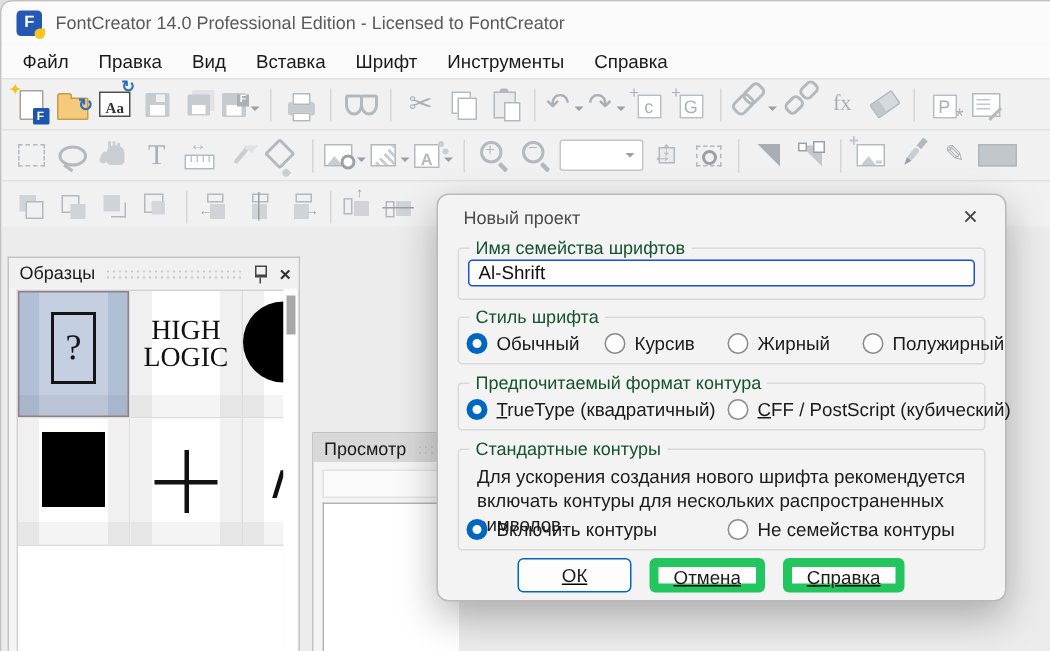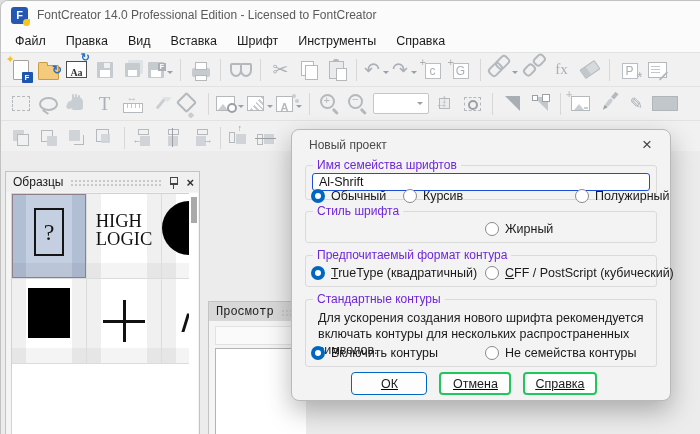--- a/index.html
+++ b/index.html
@@ -137,55 +137,55 @@
   .grip{flex:1;height:8px;margin:2px 7px 0;background-image:radial-gradient(#c8c8c8 .8px,transparent .9px);background-size:4px 4px;}
   .pinicon{width:11px;height:13px;position:relative;margin-right:7px;}
   .pinicon::before{content:"";position:absolute;left:2px;top:1px;width:6px;height:5px;border:1px solid #444;border-bottom:2.5px solid #444;}
   .pinicon::after{content:"";position:absolute;left:5px;top:9px;width:1px;height:4px;background:#444;}
   .pclose{font-size:13px;line-height:13px;color:#333;font-weight:bold;}
   .pgrid{position:absolute;left:5px;top:21px;right:10px;bottom:0;background:#fff;border-top:1px solid #d2d2d2;border-left:1px solid #d2d2d2;display:grid;grid-template-columns:75px 75px 1fr;grid-auto-rows:85px;overflow:hidden;}
   .gcell{grid-column:span 1;border-right:1px solid #dcdcdc;border-bottom:1px solid #dcdcdc;display:flex;align-items:center;justify-content:center;background:linear-gradient(0deg,rgba(0,0,0,.045) 0 15px,transparent 15px),linear-gradient(90deg,#f0f0f0 0 14px,transparent 14px calc(100% - 14px),#f0f0f0 calc(100% - 14px));background-color:#fff;}
   .gcell.sel{background:linear-gradient(0deg,rgba(0,0,0,.05) 0 15px,transparent 15px),linear-gradient(90deg,#b1bfd5 0 14px,transparent 14px calc(100% - 14px),#b1bfd5 calc(100% - 14px));background-color:#c4cfe1;box-shadow:inset 0 0 0 1px #8f7f88;}
   .notdef{width:26px;height:44px;border:2px solid #151515;display:flex;align-items:center;justify-content:center;margin-bottom:8px;}
   .notdef span{font-family:"Liberation Serif",serif;font-size:24px;color:#151515;}
-  .glines{font-family:"Liberation Serif",serif;font-size:18.5px;line-height:.95;color:#111;text-align:left;margin-bottom:10px;white-space:nowrap;}
+  .glines{font-family:"Liberation Serif",serif;font-size:18.5px;line-height:.95;color:#111;text-align:center;margin-bottom:10px;white-space:nowrap;}
   .gcircle{width:54px;height:54px;background:#000;border-radius:50%;margin-bottom:16px;}
   .gsquare{width:42px;height:50px;background:#000;margin-bottom:16px;}
   .gcross{width:42px;height:42px;position:relative;}
   .gcross::before{content:"";position:absolute;left:0;right:0;top:20px;height:2.5px;background:#111;}
   .gcross::after{content:"";position:absolute;top:0;bottom:0;left:20px;width:2.5px;background:#111;}
   .gchar{font-size:32px;color:#111;line-height:1;}
   .pscroll{position:absolute;top:21px;right:1px;width:9px;bottom:0;background:#fff;}
   .pthumb{position:absolute;left:1.5px;top:4px;width:6px;height:26px;background:#a9a9a9;}
-  .preview{left:207px;top:150px;width:97px;bottom:0;border-bottom:none;border-right:none;font-family:Liberation Mono, monospace;}
+  .preview{left:207px;top:137px;width:97px;bottom:0;border-bottom:none;border-right:none;}
   .phead2{height:19px;background:#d8d8d8;display:flex;align-items:center;padding:0 7px;font-size:12px;color:#1a1a1a;}
   .pstrip{margin:5px 0 0 6px;height:17px;background:#fafafa;border:1px solid #e2e2e2;border-right:none;}
   .pwhite{position:absolute;left:6px;top:46px;right:0;bottom:0;background:#fff;border:1px solid #b3b3b3;border-right:none;border-bottom:none;}
 
   
   .dialog{position:absolute;left:290px;top:128px;width:378px;height:270px;background:#f3f3f3;border:1px solid #b9b9b9;border-radius:8px;box-shadow:0 10px 26px rgba(0,0,0,.28);z-index:10;}
   .dtitle{position:absolute;left:17px;top:8px;font-size:12px;color:#4a4a4a;}
   .dclose{position:absolute;right:15px;top:5px;font-size:17px;color:#444;line-height:20px;padding:0 3px;}
   .group{position:absolute;left:13px;right:13px;border:1px solid #dadada;border-radius:3px;}
-  .glabel{position:absolute;top:-8px;left:7px;background:#f3f3f3;padding:0 4px;font-size:12px;color:#6d28d9;white-space:nowrap;}
+  .glabel{position:absolute;top:-8px;left:7px;background:#f3f3f3;padding:0 4px;font-size:12px;color:#14532d;white-space:nowrap;}
   .g1{top:35px;height:33px;}
   .g1 input{position:absolute;left:6px;right:6px;top:7px;height:18px;border:1px solid #1d4ed8;border-radius:3px;background:#fff;font:12.5px "Liberation Sans",sans-serif;color:#111;padding:0 6px;outline:none;box-sizing:border-box;width:calc(100% - 12px);}
   .g2{top:81px;height:30px;} .g3{top:125px;height:30px;}
   .g4{top:169px;height:66px;}
   .radios{position:absolute;left:5px;right:5px;bottom:6px;display:flex;align-items:flex-start;}
   .radio{display:flex;align-items:center;flex:none;}
   .rb{width:14px;height:14px;border-radius:50%;border:1px solid #8a8a8a;background:#fff;margin-right:6px;box-sizing:border-box;flex:none;}
   .rb.on{border:4.5px solid #0067c0;}
   .rt{font-size:12.5px;color:#1a1a1a;white-space:nowrap;}
-  #styleRadios .radio:nth-child(1){width:92px;} #styleRadios .radio:nth-child(2){width:82px;} #styleRadios .radio:nth-child(3){width:90px;margin-top:33px;}
+  #styleRadios .radio:nth-child(1){width:92px;} #styleRadios .radio:nth-child(2){width:82px;} #styleRadios .radio:nth-child(3){width:90px;}
   #formatRadios .radio:nth-child(1){width:174px;}
   #outlineRadios .radio:nth-child(1){width:174px;}
   .gdesc{position:absolute;left:12px;top:10px;right:8px;font-size:12.5px;line-height:16px;color:#1b1b1b;}
   .dbuttons{position:absolute;left:0;right:14px;top:242px;display:flex;justify-content:center;gap:12px;text-decoration:underline;}
-  .btn{height:23px;min-width:72px;background:#fdfdfd;border:2px solid #22c55e;border-radius:4px;font:12.5px "Liberation Sans",sans-serif;color:#1a1a1a;padding:0 10px;}
+  .btn{height:23px;min-width:72px;background:#fdfdfd;border:6px solid #22c55e;border-radius:4px;font:12.5px "Liberation Sans",sans-serif;color:#1a1a1a;padding:0 10px;}
   .btn.primary{min-width:76px;border:1.6px solid #0067c0;}
   u{text-decoration:underline;}
 </style>
 </head>
 <body>
 
 <div id="app">
   <div class="titlebar">
     <span class="appicon">F</span>
     <span class="wtitle">FontCreator 14.0 Professional Edition - Licensed to FontCreator</span>

